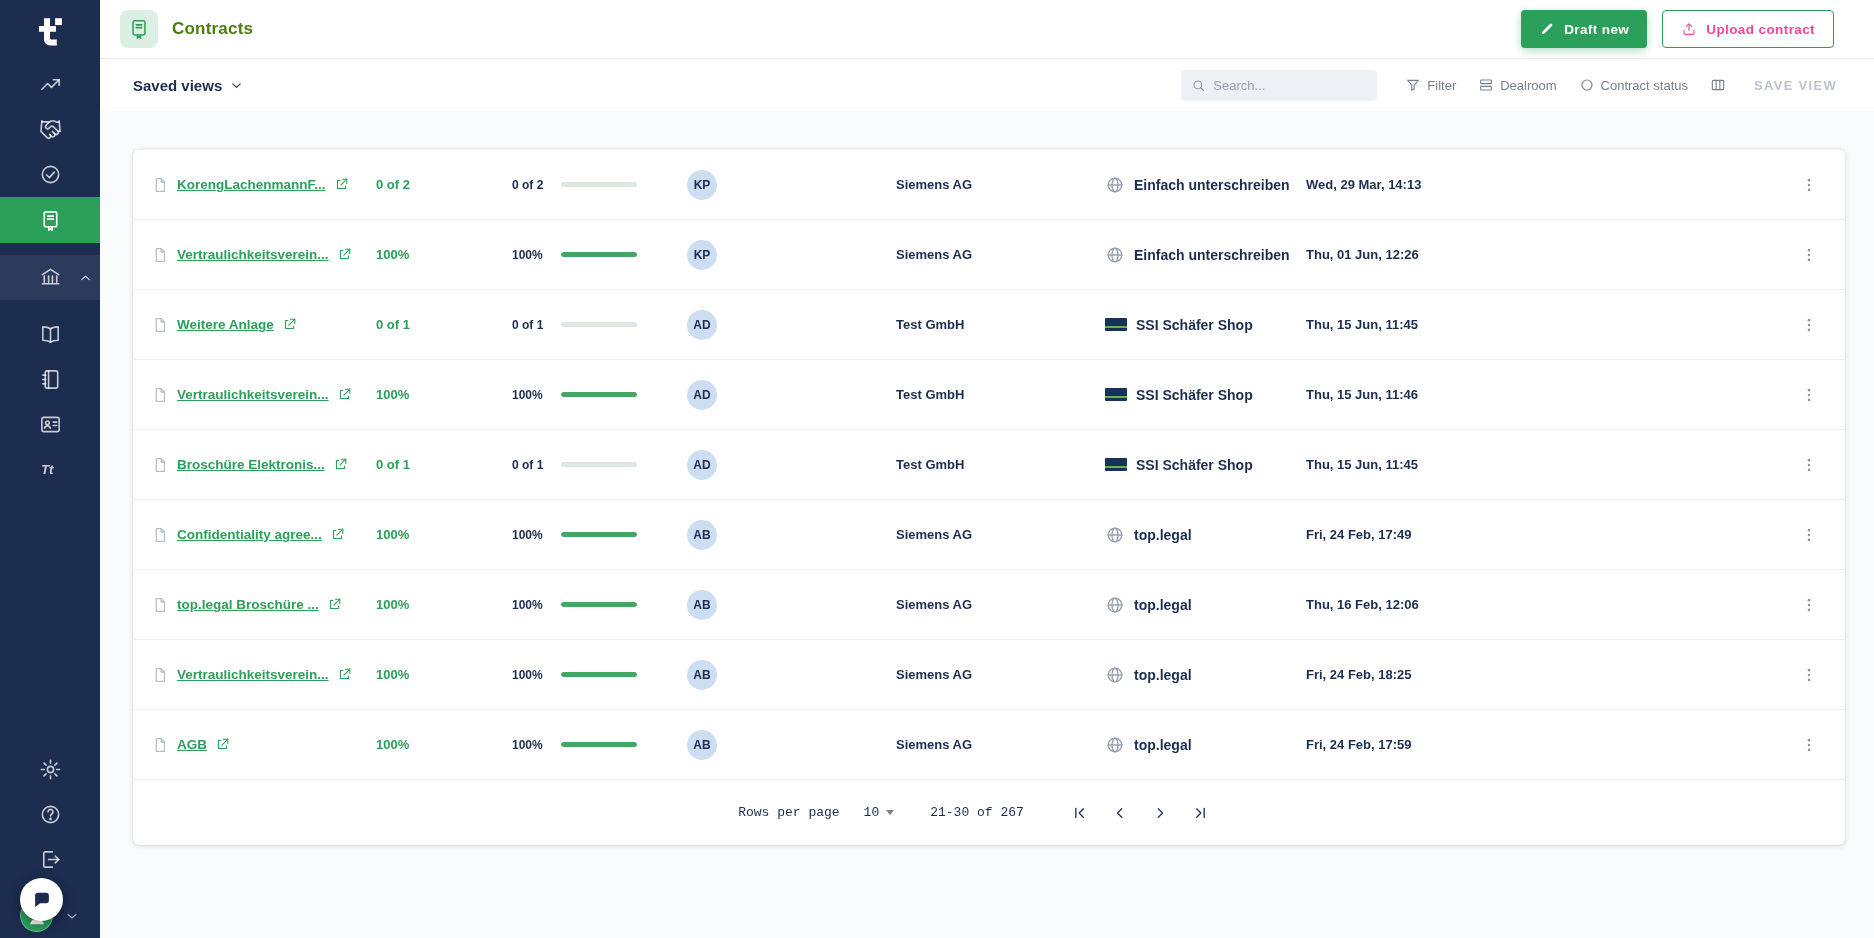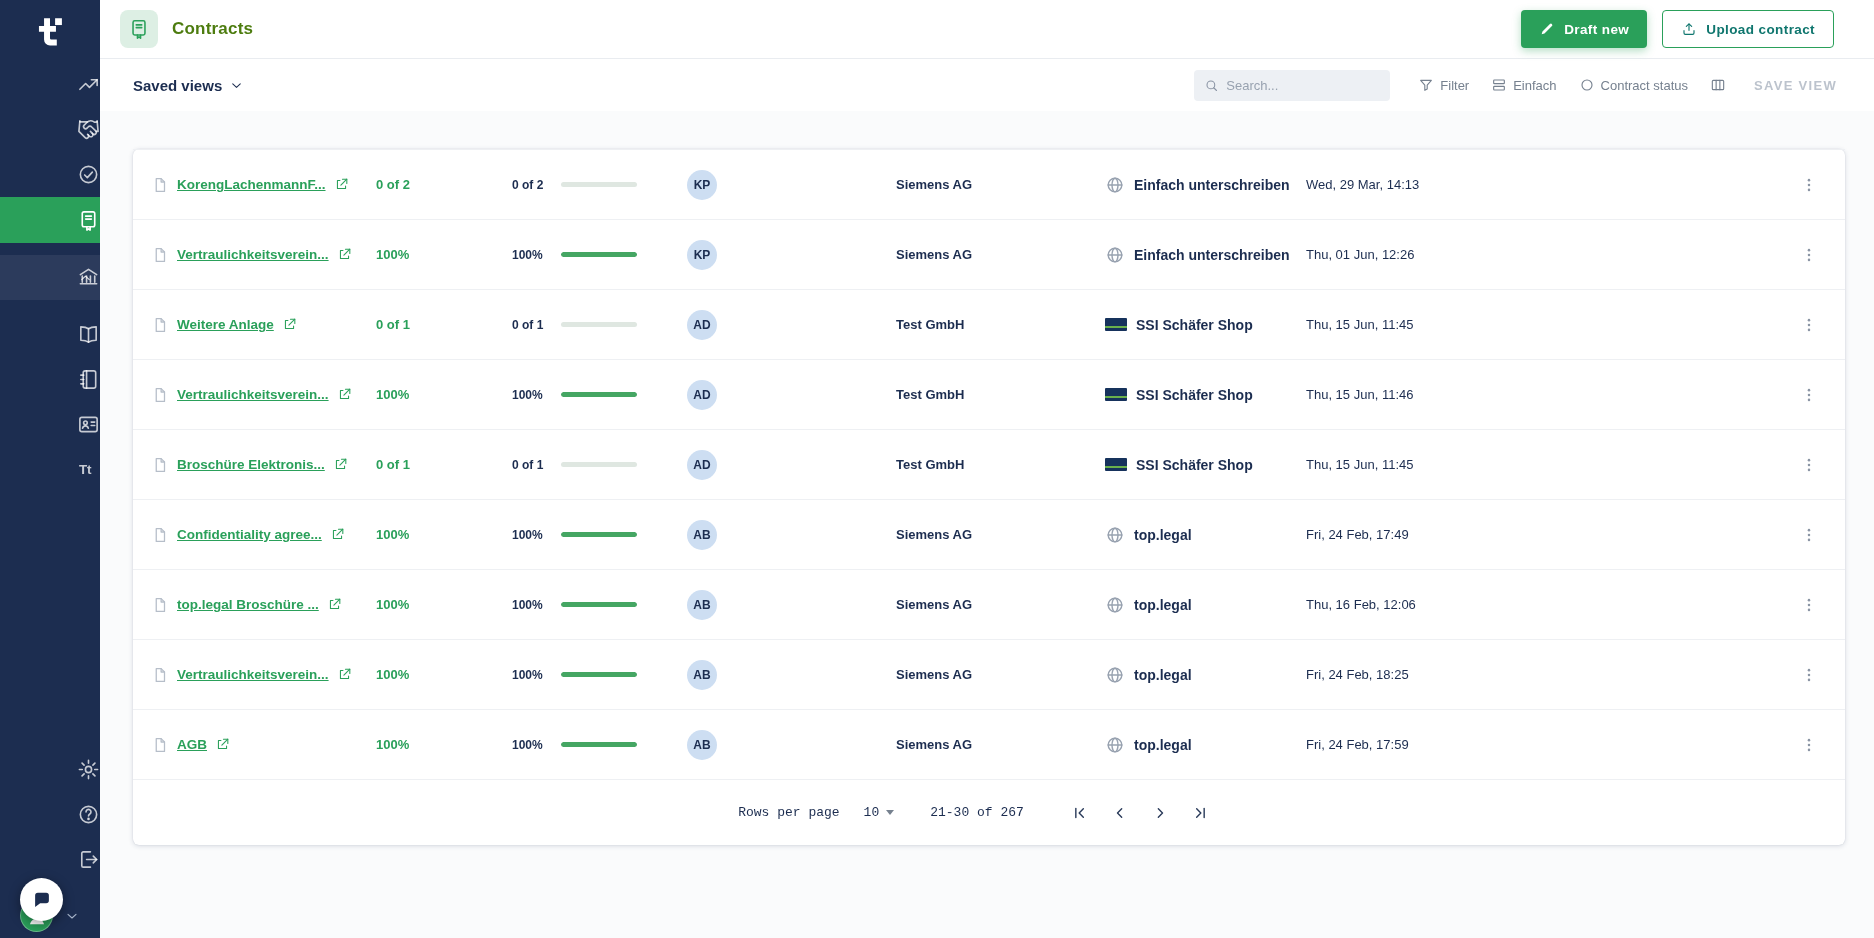--- a/index.html
+++ b/index.html
@@ -4,21 +4,21 @@
 <style>
   * { box-sizing: border-box; margin: 0; padding: 0; }
   html, body { width: 1874px; height: 938px; overflow: hidden; }
   body { font-family: "Liberation Sans", sans-serif; background: #ffffff; color: #1c2d50; position: relative; }
   button { font-family: inherit; }
 
   
   .sidebar { position: absolute; left: 0; top: 0; width: 100px; height: 938px; background: #1c2d50; display: flex; flex-direction: column; z-index: 5; }
   .logo-wrap { height: 62px; display: flex; align-items: center; justify-content: center; cursor: pointer; }
   .logo-wrap svg { width: 34px; height: 34px; }
-  .snav-item { height: 45px; display: flex; align-items: center; justify-content: flex-end; color: rgba(255,255,255,.75); position: relative; cursor: pointer; }
+  .snav-item { height: 45px; display: flex; align-items: center; justify-content: center; color: rgba(255,255,255,.75); position: relative; cursor: pointer; font-style: italic; }
   .snav-item svg { width: 23px; height: 23px; }
   .snav-item.active { height: 46px; background: #2aa05a; color: #ffffff; }
   .snav-item.section { background: rgba(255,255,255,.07); margin-top: 12px; }
   .snav-item.first-sub { margin-top: 12px; }
   .snav-item .expander { position: absolute; right: 7px; top: 50%; transform: translateY(-50%); width: 15px; height: 15px; color: rgba(255,255,255,.85); }
   .expander svg { width: 15px; height: 15px; }
   .side-bottom { margin-top: auto; padding-bottom: 56px; }
   .chat-launcher { position: absolute; left: 20px; bottom: 17px; width: 43px; height: 43px; border-radius: 50%; background: #ffffff; box-shadow: 0 3px 12px rgba(0,0,0,.4); display: flex; align-items: center; justify-content: center; color: #1c2d50; z-index: 8; cursor: pointer; }
   .chat-launcher svg { width: 22px; height: 22px; }
   .profile-row { position: absolute; bottom: 6px; left: 0; width: 100%; display: flex; align-items: center; justify-content: center; gap: 11px; cursor: pointer; }
@@ -32,21 +32,21 @@
   .topbar { height: 59px; border-bottom: 1px solid #e9ecf0; display: flex; align-items: center; justify-content: space-between; padding: 0 40px 0 20px; background: #ffffff; }
   .title-group { display: flex; align-items: center; gap: 14px; }
   .app-badge { width: 38px; height: 38px; border-radius: 8px; background: #ddefe4; color: #2aa05a; display: flex; align-items: center; justify-content: center; }
   .app-badge svg { width: 22px; height: 22px; }
   .page-title { font-size: 17px; font-weight: 700; letter-spacing: .2px; color: #4d7c0f; }
   .topbar-actions { display: flex; align-items: flex-start; gap: 15px; padding-left: 19px; }
   .btn { height: 38px; border: none; border-radius: 4px; font-size: 13.5px; font-weight: 700; letter-spacing: .4px; display: flex; align-items: center; gap: 9px; cursor: pointer; padding: 0 18px; }
   .btn .bic { display: flex; }
   .btn svg { width: 16px; height: 16px; }
   .btn-primary { background: #2aa05a; color: #ffffff; box-shadow: 0 3px 8px rgba(42,160,90,.35); }
-  .btn-outline { background: #ffffff; color: #0f766e; border: 1.5px solid #2aa05a; }
+  .btn-outline { background: #ffffff; color: #ec4899; border: 1.5px solid #2aa05a; }
 
   .toolbar { height: 52px; display: flex; align-items: center; justify-content: space-between; padding: 0 37px 0 33px; background: #ffffff; }
   .saved-views { display: flex; align-items: center; gap: 7px; font-size: 15px; font-weight: 700; color: #1c2d50; cursor: pointer; }
   .saved-views .cicon { display: flex; color: #1c2d50; }
   .saved-views svg { width: 15px; height: 15px; }
   .toolbar-right { display: flex; align-items: center; gap: 22px; }
   .searchbox { width: 196px; height: 31px; background: #edf0f4; border-radius: 4px; display: flex; align-items: center; gap: 7px; padding: 0 10px; color: #8a94a4; margin-right: 6px; }
   .searchbox .sicon { display: flex; }
   .searchbox svg { width: 15px; height: 15px; }
   .searchbox input { border: none; outline: none; background: transparent; font-size: 13px; color: #1c2d50; width: 150px; font-family: inherit; }
@@ -76,21 +76,21 @@
   .p-track { width: 76px; height: 5px; border-radius: 3px; background: #dfe7e1; overflow: hidden; display: inline-block; }
   .p-fill { display: block; height: 100%; background: #45a663; border-radius: 3px; }
   .avatar { width: 30px; height: 30px; border-radius: 50%; background: #cddef2; color: #1c2d50; font-size: 12px; font-weight: 700; display: flex; align-items: center; justify-content: center; cursor: pointer; }
   .company-cell { font-size: 13px; font-weight: 700; }
   .dealroom-cell { display: flex; align-items: center; gap: 9px; }
   .dr-ic { color: #98a2b0; display: flex; flex: none; }
   .dr-ic svg { width: 20px; height: 20px; }
   .dr-flag { width: 22px; height: 13px; border-radius: 1px; flex: none;
     background: linear-gradient(to bottom, #16325c 0%, #16325c 58%, #6ab04c 58%, #6ab04c 74%, #16325c 74%); }
   .dr-name { font-size: 14px; font-weight: 600; }
-  .activity-cell { font-size: 13px; font-weight: 400; }
+  .activity-cell { font-size: 13px; font-weight: 700; }
   .menu-cell { display: flex; justify-content: center; }
   .kebab { background: none; border: none; color: #8b95a5; width: 30px; height: 30px; display: flex; align-items: center; justify-content: center; cursor: pointer; border-radius: 50%; }
   .kebab svg { width: 18px; height: 18px; }
 
   .tfoot { height: 66px; border-top: 1px solid #eef0f3; display: flex; align-items: center; justify-content: center; padding-right: 26px; font-size: 13px; color: #1c2d50; font-family: Liberation Mono, monospace; }
   .rpp-label { margin-right: 24px; color: #1c2d50; }
   .rpp-value { display: flex; align-items: center; gap: 7px; margin-right: 36px; cursor: pointer; font-weight: 500; }
   .rpp-caret { width: 0; height: 0; border-left: 4.5px solid transparent; border-right: 4.5px solid transparent; border-top: 5px solid #76818f; }
   .range-label { margin-right: 42px; }
   .pager { display: flex; align-items: center; gap: 12px; color: #2a3b5a; }
@@ -300,21 +300,21 @@
           </span>
         <span>Filter</span>
       </div>
       <div class="tool-item">
         <span class="ticon">
             <svg viewBox="0 0 24 24" fill="none" stroke="currentColor" stroke-width="1.7" stroke-linecap="round" stroke-linejoin="round">
               <rect x="4" y="4.5" width="16" height="5.5" rx="1"></rect>
               <rect x="4" y="14" width="16" height="5.5" rx="1"></rect>
             </svg>
           </span>
-        <span>Einfach</span>
+        <span>Dealroom</span>
       </div>
       <div class="tool-item">
         <span class="ticon">
             <svg viewBox="0 0 24 24" fill="none" stroke="currentColor" stroke-width="1.7" stroke-linecap="round" stroke-linejoin="round">
               <circle cx="12" cy="12" r="7.5"></circle>
             </svg>
           </span>
         <span>Contract status</span>
       </div>
       <div class="tool-item">

